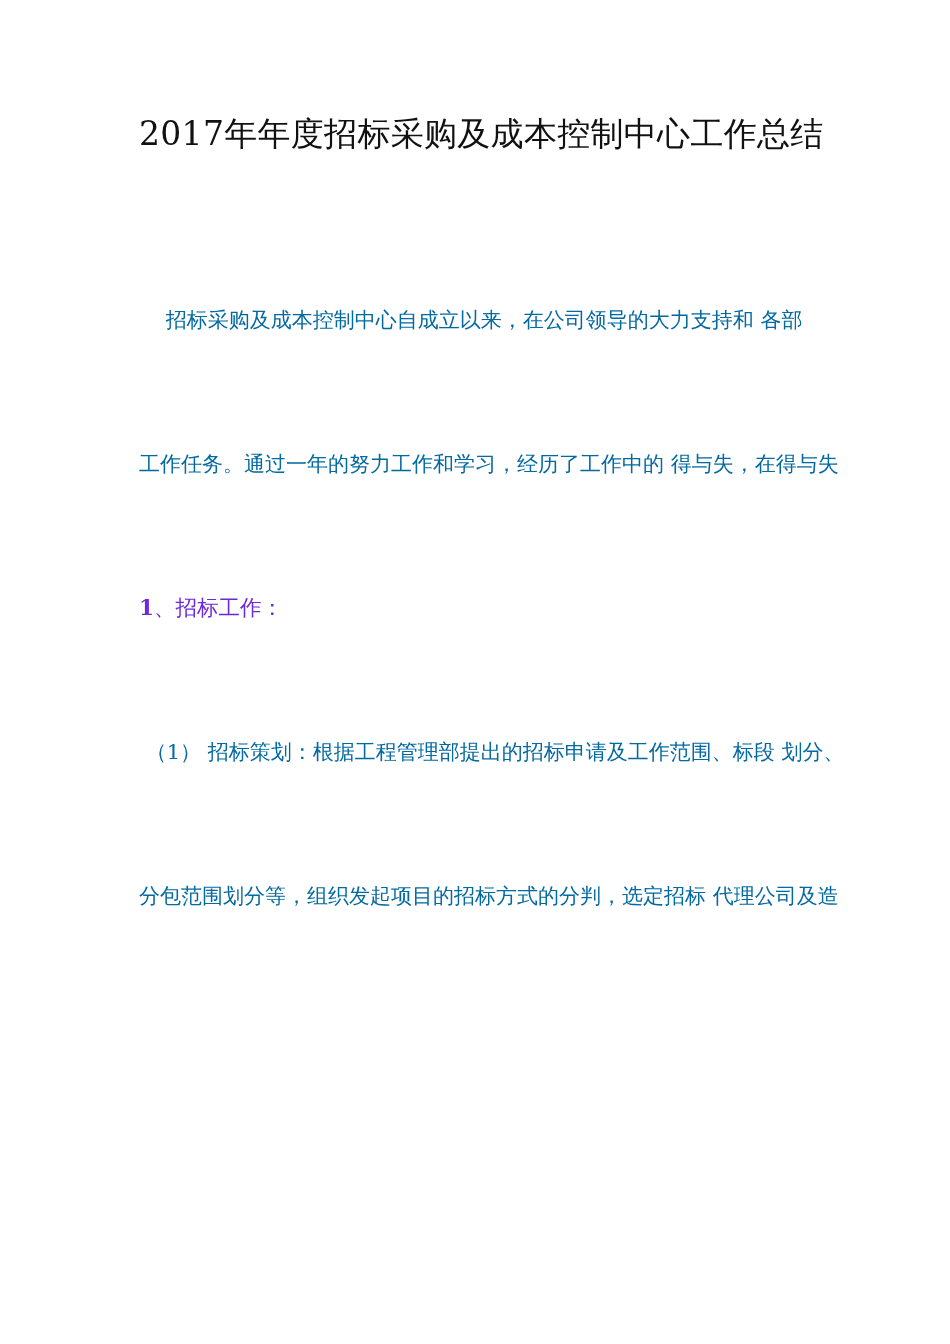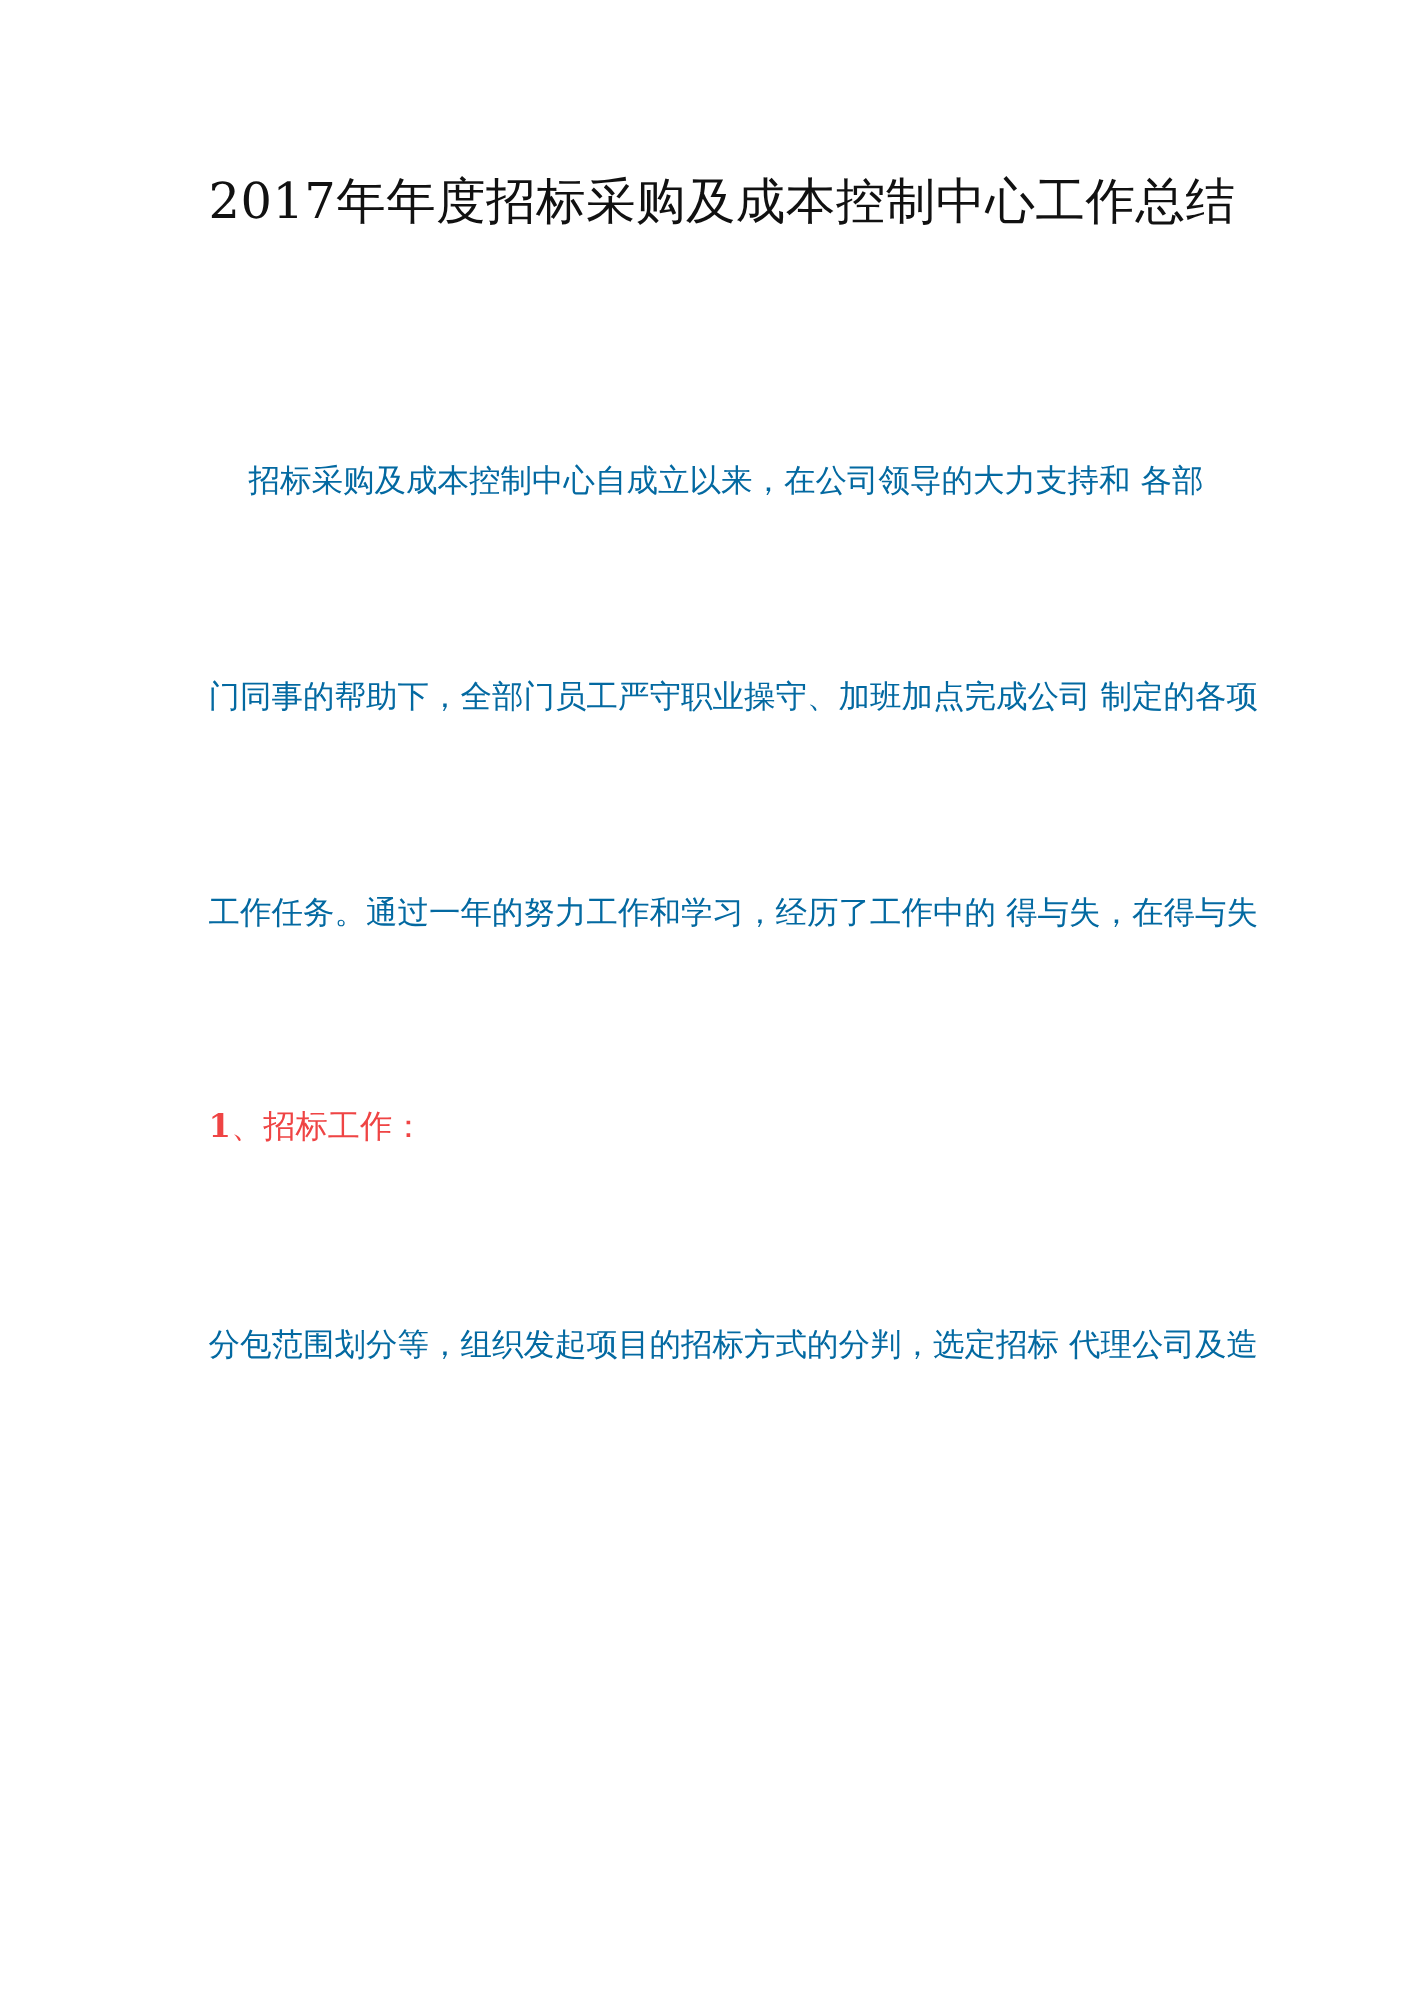--- a/index.html
+++ b/index.html
@@ -49,41 +49,41 @@
   .para .ln {
     display: block;
     white-space: pre;
   }
   .gap-after-title { height: 50px; }
   .bold-num { font-weight: bold; }
   .para-heading {
     margin: 0;
     font-size: 21.5px;
     line-height: 48px;
-    color: #ef4444;
+    color: #6d28d9;
     white-space: pre;
   }
 </style>
 </head>
 <body>
 
 <div class="page">
   <div class="doc-body">
 
     <h1 class="doc-title">2017年年度招标采购及成本控制中心工作总结</h1>
 
     <div class="gap-after-title"></div>
 
     <p class="para">
       <span class="ln">    招标采购及成本控制中心自成立以来，在公司领导的大力支持和 各部</span>
-      <span class="ln">门同事的帮助下，全部门员工严守职业操守、加班加点完成公司 制定的各项</span>
       <span class="ln">工作任务。通过一年的努力工作和学习，经历了工作中的 得与失，在得与失</span>
     </p>
 
     <p class="para-heading"><span class="bold-num">1</span><span>、</span><span>招标工作：</span></p>
 
     <p class="para">
+      <span class="ln"> （1） 招标策划：根据工程管理部提出的招标申请及工作范围、标段 划分、</span>
       <span class="ln">分包范围划分等，组织发起项目的招标方式的分判，选定招标 代理公司及造</span>
       
     </p>
 
   </div>
 </div>
 
 </body></html>

